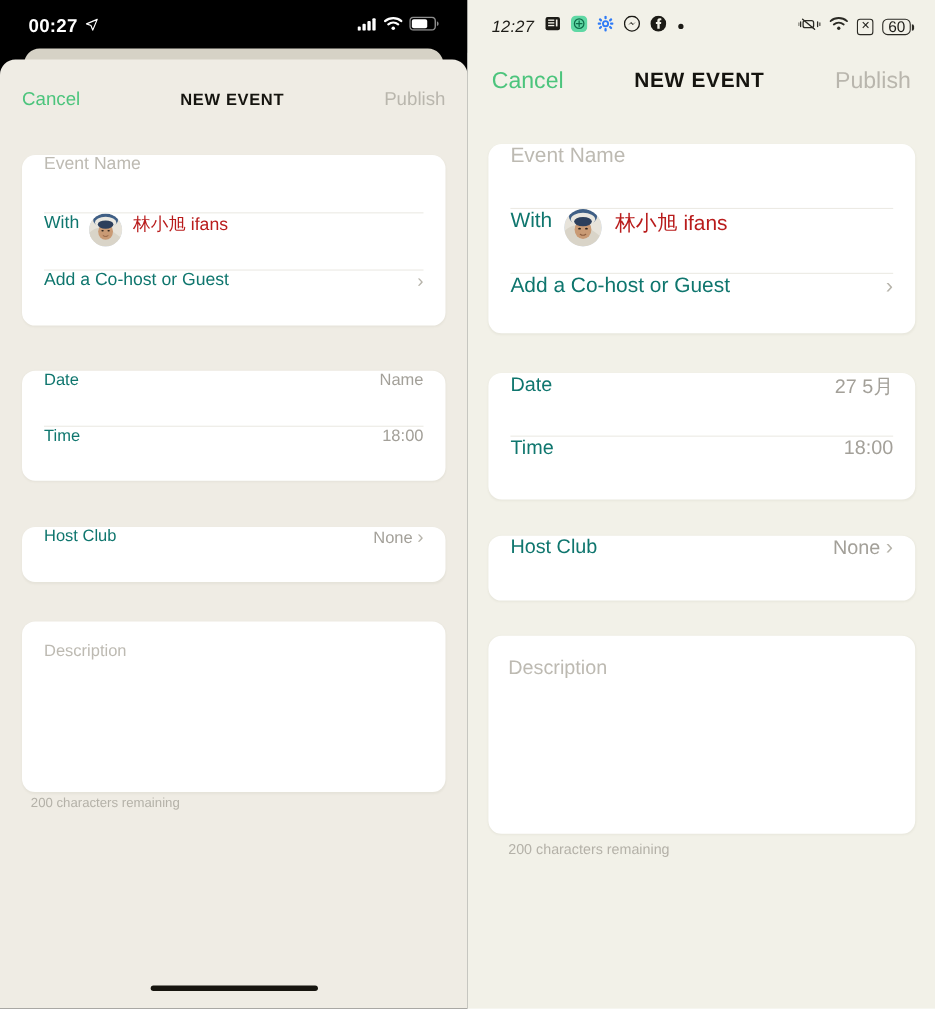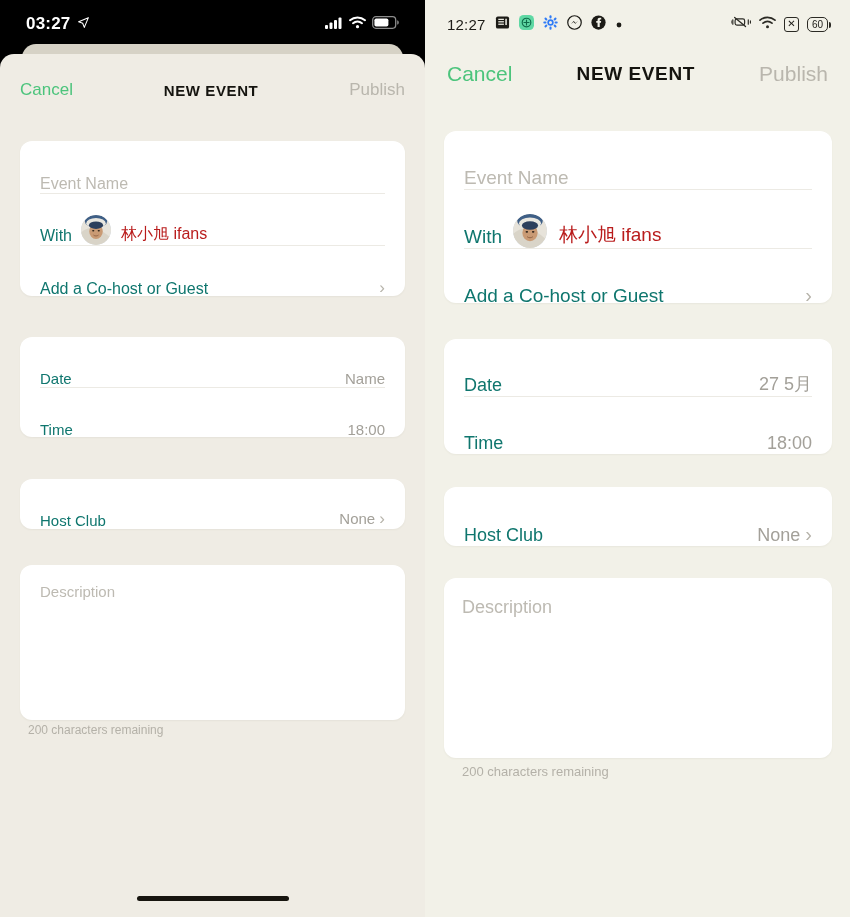--- a/index.html
+++ b/index.html
@@ -39,26 +39,26 @@
     width:152px; height:5px; background:#17150f; border-radius:3px;
   }
 
   
   .android { background:#f2f1e8; }
   .and-statusbar {
     position:absolute; top:0; left:0; width:425px; height:48px;
     display:flex; align-items:center; justify-content:space-between;
     padding:0 22px; color:#1c1b16;
   }
-  .and-left { display:flex; align-items:center; gap:9px; }
+  .and-left { display:flex; align-items:center; gap:9px;font-style:italic; }
   .and-time { font-size:15px; letter-spacing:.2px; }
   .and-right { display:flex; align-items:center; gap:8px; }
   .battery-pill {
     border:1.6px solid #2b2a24; border-radius:5px; padding:0 4px;
-    font-size:10px; line-height:13px; height:15px; position:relative;
+    font-size:14px; line-height:13px; height:15px; position:relative;
   }
   .battery-pill::after {
     content:""; position:absolute; right:-4px; top:4px;
     width:2.5px; height:6px; background:#2b2a24; border-radius:0 2px 2px 0;
   }
   .boxed-x {
     width:15px; height:15px; border:1.6px solid #2b2a24; border-radius:3px;
     display:flex; align-items:center; justify-content:center;
     font-size:10px; line-height:1;
   }
@@ -72,21 +72,21 @@
   .ios .navbar { position:absolute; top:80px; left:0; width:425px; padding:0 20px; font-size:17px; }
   .ios .nav-title { font-size:15px; }
   .android .navbar { position:absolute; top:62px; left:0; width:425px; padding:0 22px; font-size:21px; }
   .android .nav-title { font-size:19px; }
 
   
   .card {
     position:absolute; background:#ffffff; border-radius:12px;
     box-shadow:0 1px 2px rgba(90,80,50,.06);
   }
-  .row { display:flex; align-items:flex-end; justify-content:space-between; padding:0 20px; }
+  .row { display:flex; align-items:flex-start; justify-content:space-between; padding:0 20px; }
   .divider { height:1px; background:#eceae4; margin:0 20px; }
   .label { color:#0f766e; }
   .value { color:#a3a099; }
   .placeholder { color:#bdbab2; }
   .chev { color:#b7b4ab; font-weight:300; }
 
   .avatar {
     border-radius:50%; overflow:hidden; flex:none;
     background:#cfd7de; position:relative;
   }
@@ -134,21 +134,21 @@
 </style>
 </head>
 <body>
 
 <div class="stage">
 
   <div class="panel ios">
 
     <div class="ios-statusbar">
       <div class="ios-time">
-        <span>03:27</span>
+        <span>00:27</span>
         <span class="loc-arrow">
           <svg width="13" height="13" viewBox="0 0 24 24">
               <path d="M21 3L3 10.5l7.5 2.8L13.5 21z" fill="none" stroke="#fff" stroke-width="2" stroke-linejoin="round"></path>
             </svg>
         </span>
       </div>
       <div class="ios-right">
         <span>
           <svg width="18" height="12" viewBox="0 0 18 12">
             <rect x="0" y="8" width="3" height="4" rx="1" fill="#fff"></rect>

